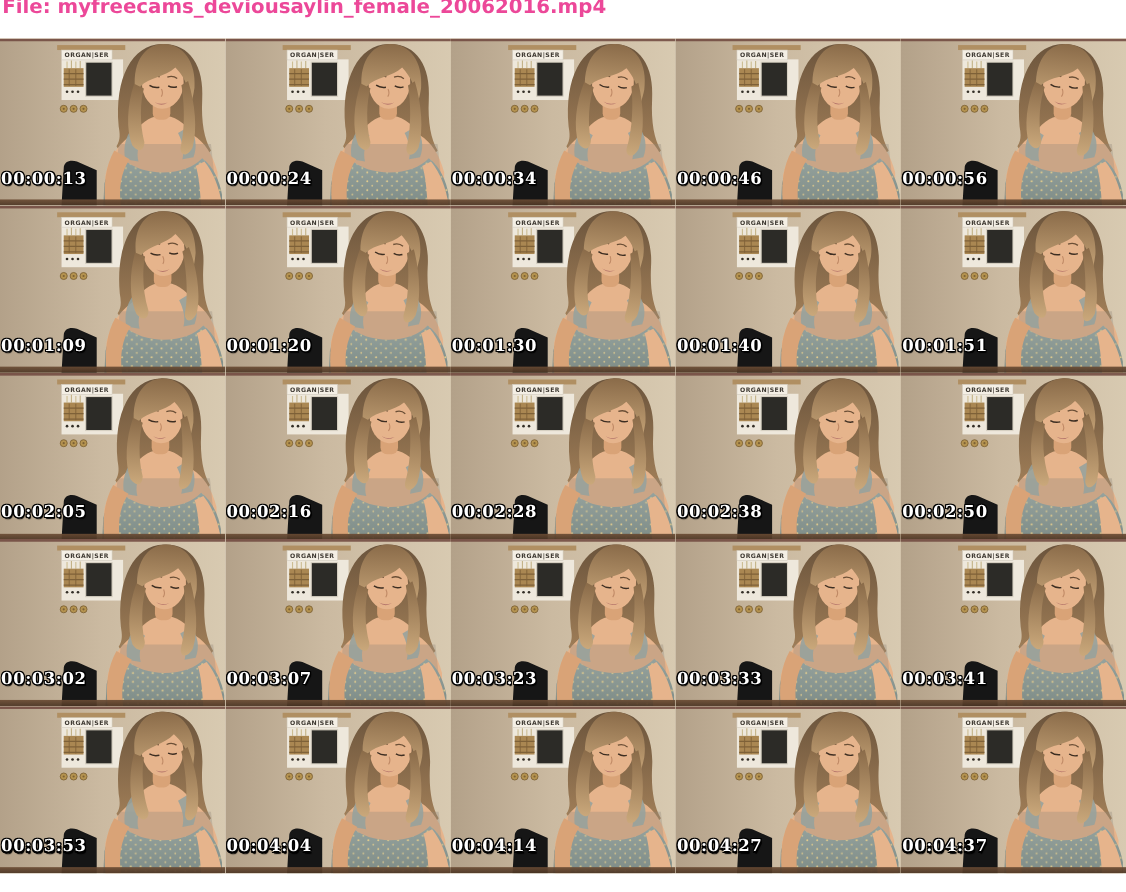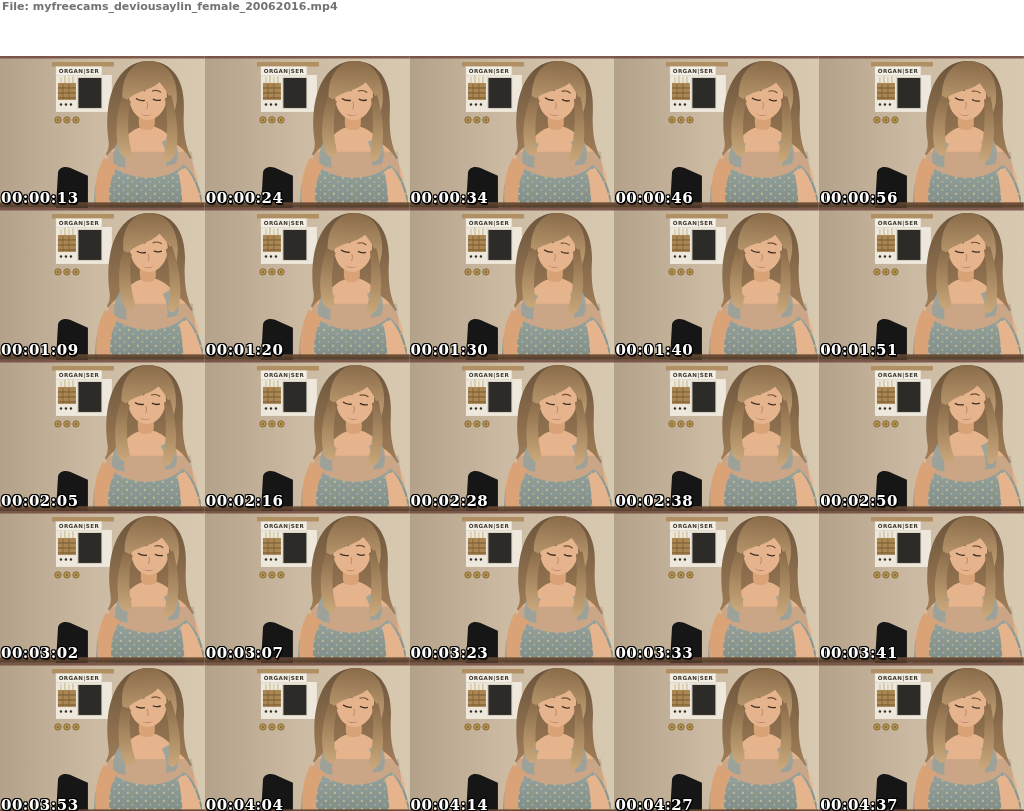--- a/index.html
+++ b/index.html
@@ -2,34 +2,34 @@
 <html><head>
 <meta charset="utf-8">
 <style>
   * { margin:0; padding:0; box-sizing:border-box; }
   html,body { background:#ffffff; }
   .page {
     width:1024px; height:811px; overflow:hidden; position:relative;
     background:#fff; font-family:"DejaVu Sans","Liberation Sans",sans-serif;
   }
   header.file-info {
-    height:56px; background:#ffffff; color:#737373;
-    font-weight:bold; font-size:11px; line-height:12.9px;
+    height:35px; background:#ffffff; color:#ec4899;
+    font-weight:bold; font-size:18px; line-height:12.9px;
     padding:1px 0 0 2px; letter-spacing:0px; white-space:nowrap;
   }
   .grid {
     width:1024px; height:759px;
     display:grid;
     grid-template-columns:repeat(5,1fr);
     grid-template-rows:repeat(5,1fr);
   }
   .cell { position:relative; overflow:hidden; background:#c9b89e; }
   .cell svg { display:block; width:100%; height:100%; }
   .ts {
-    position:absolute; left:1px; bottom:1px;
+    position:absolute; left:1px; bottom:16px;
     font-family:"DejaVu Serif","Liberation Serif",serif;
     font-weight:bold; font-size:15px; letter-spacing:0.5px;
     color:#ffffff;
     text-shadow:-1px -1px 0 #000, 1px -1px 0 #000, -1px 1px 0 #000,
                  1px 1px 0 #000, 0 -1px 0 #000, 0 1px 0 #000,
                 -1px 0 0 #000, 1px 0 0 #000, 1px 2px 1px #000;
   }
 </style>
 </head>
 <body>

